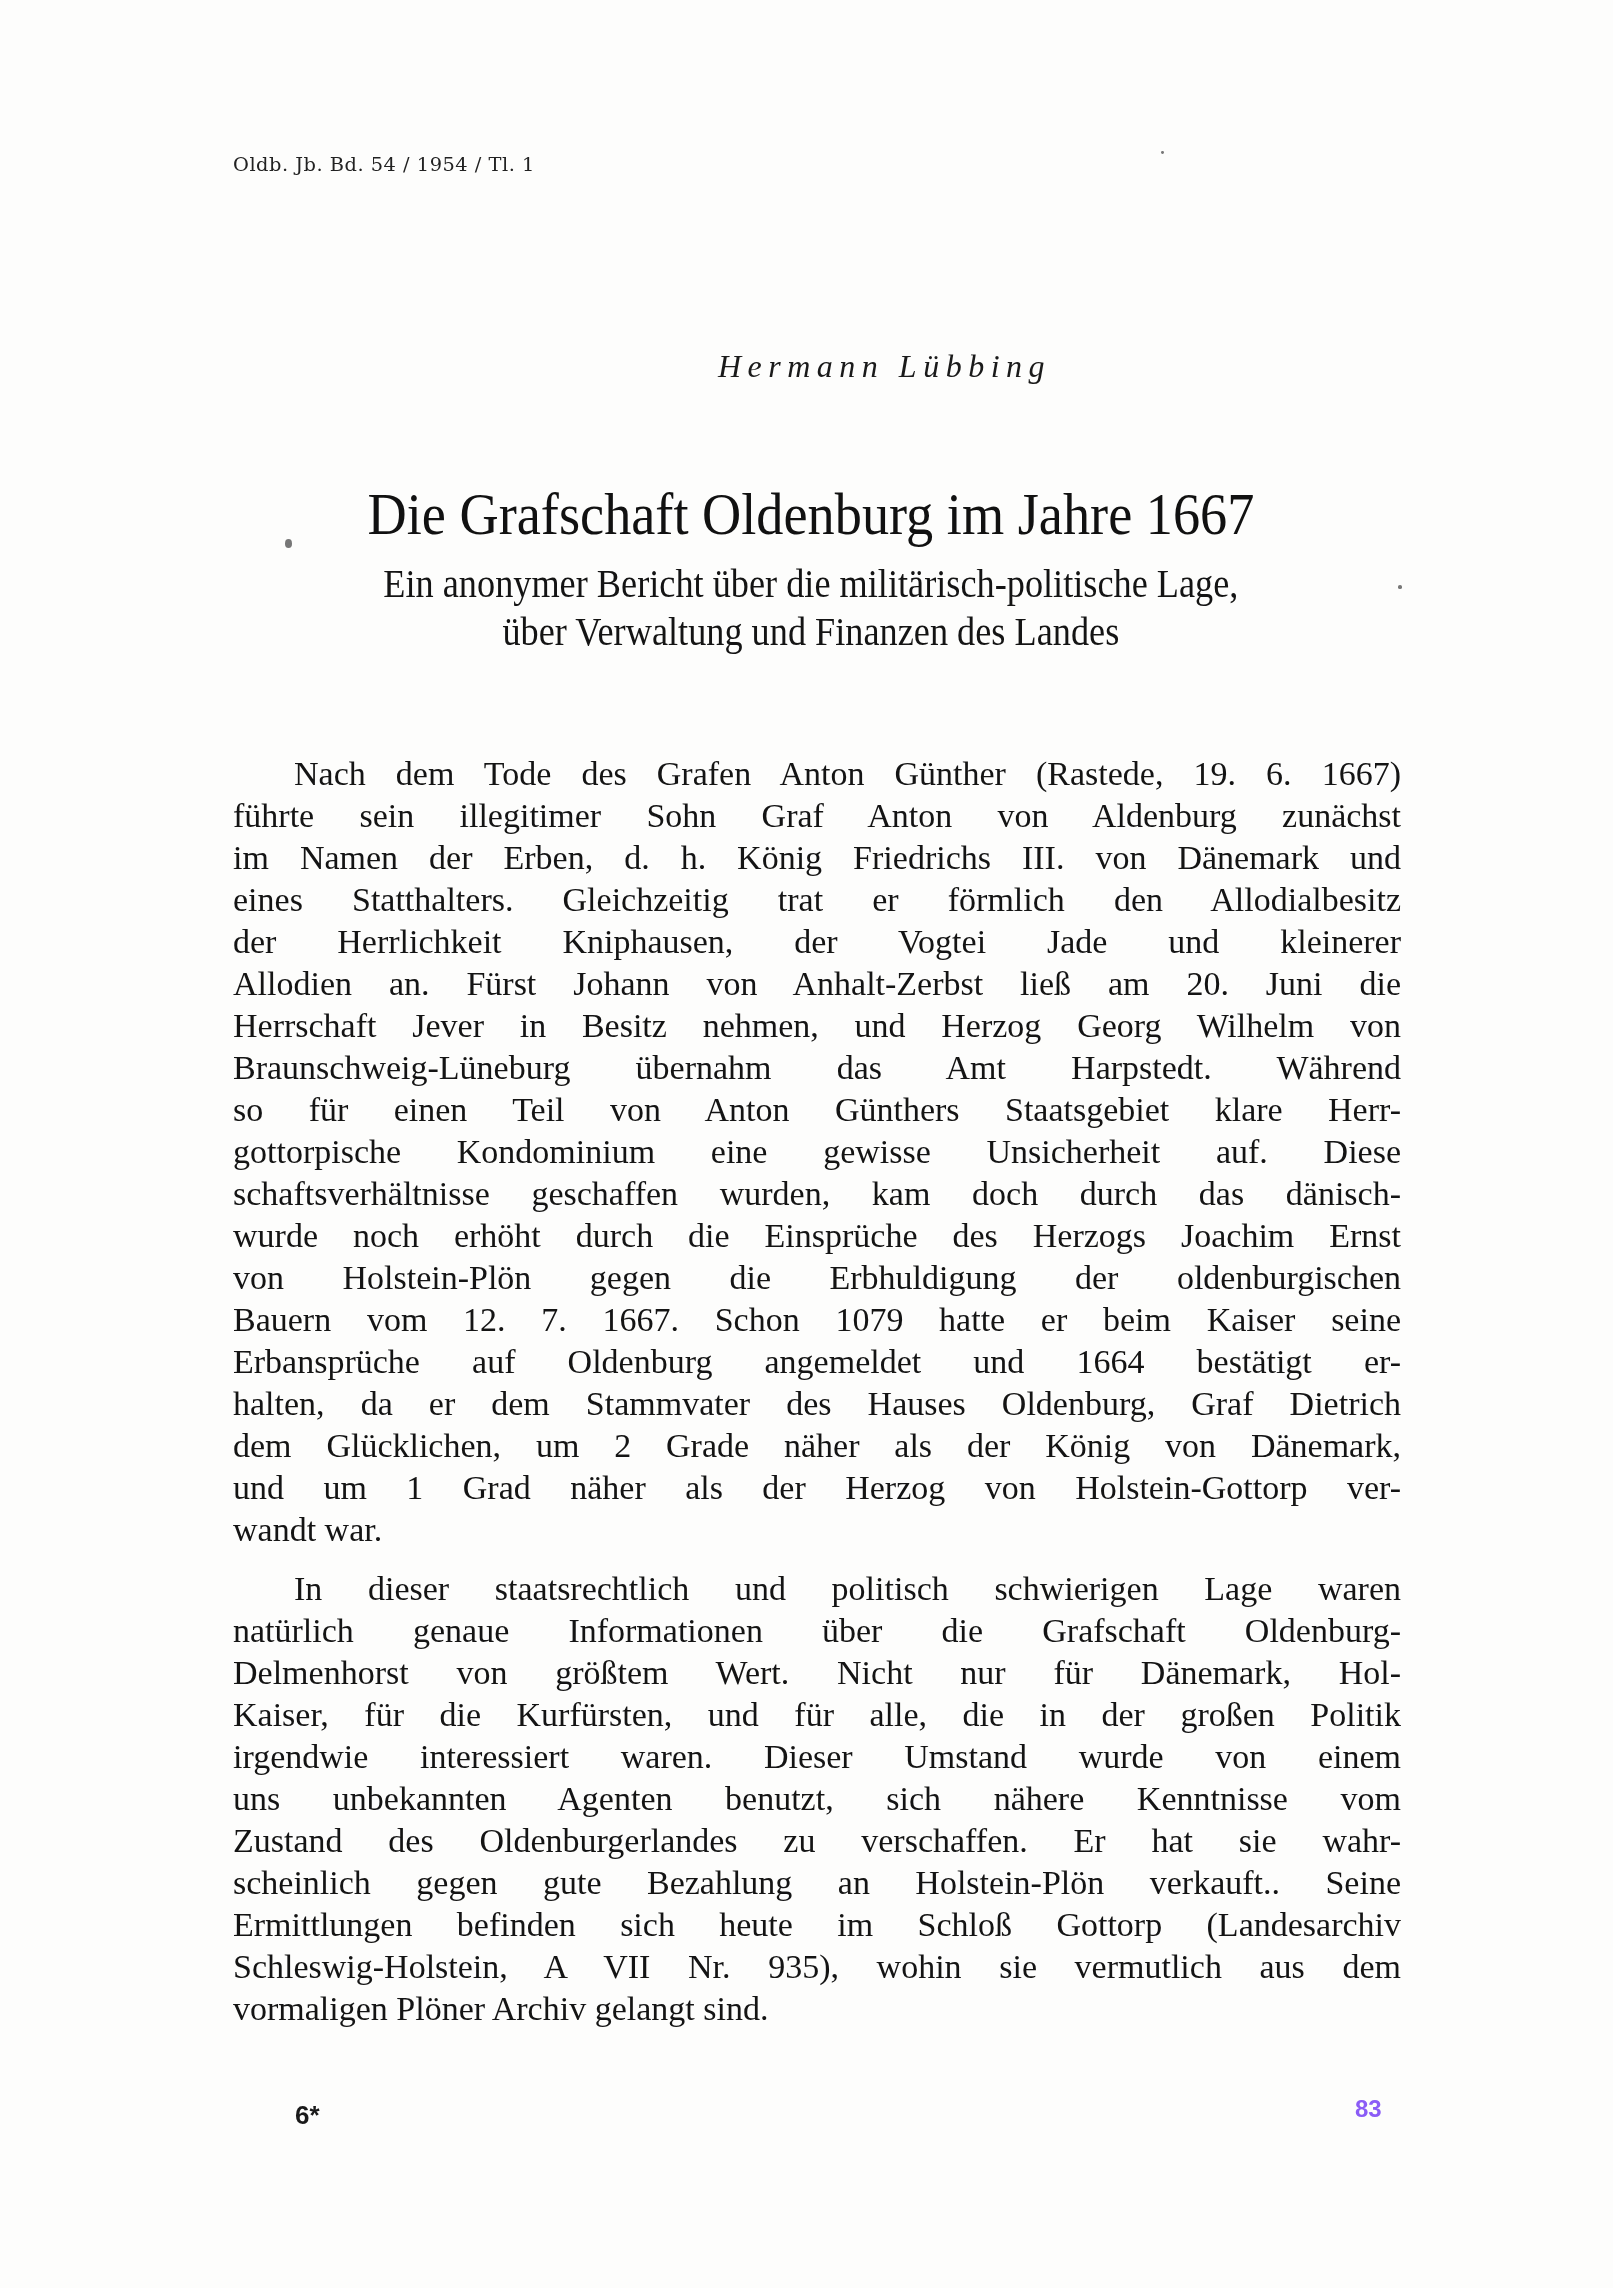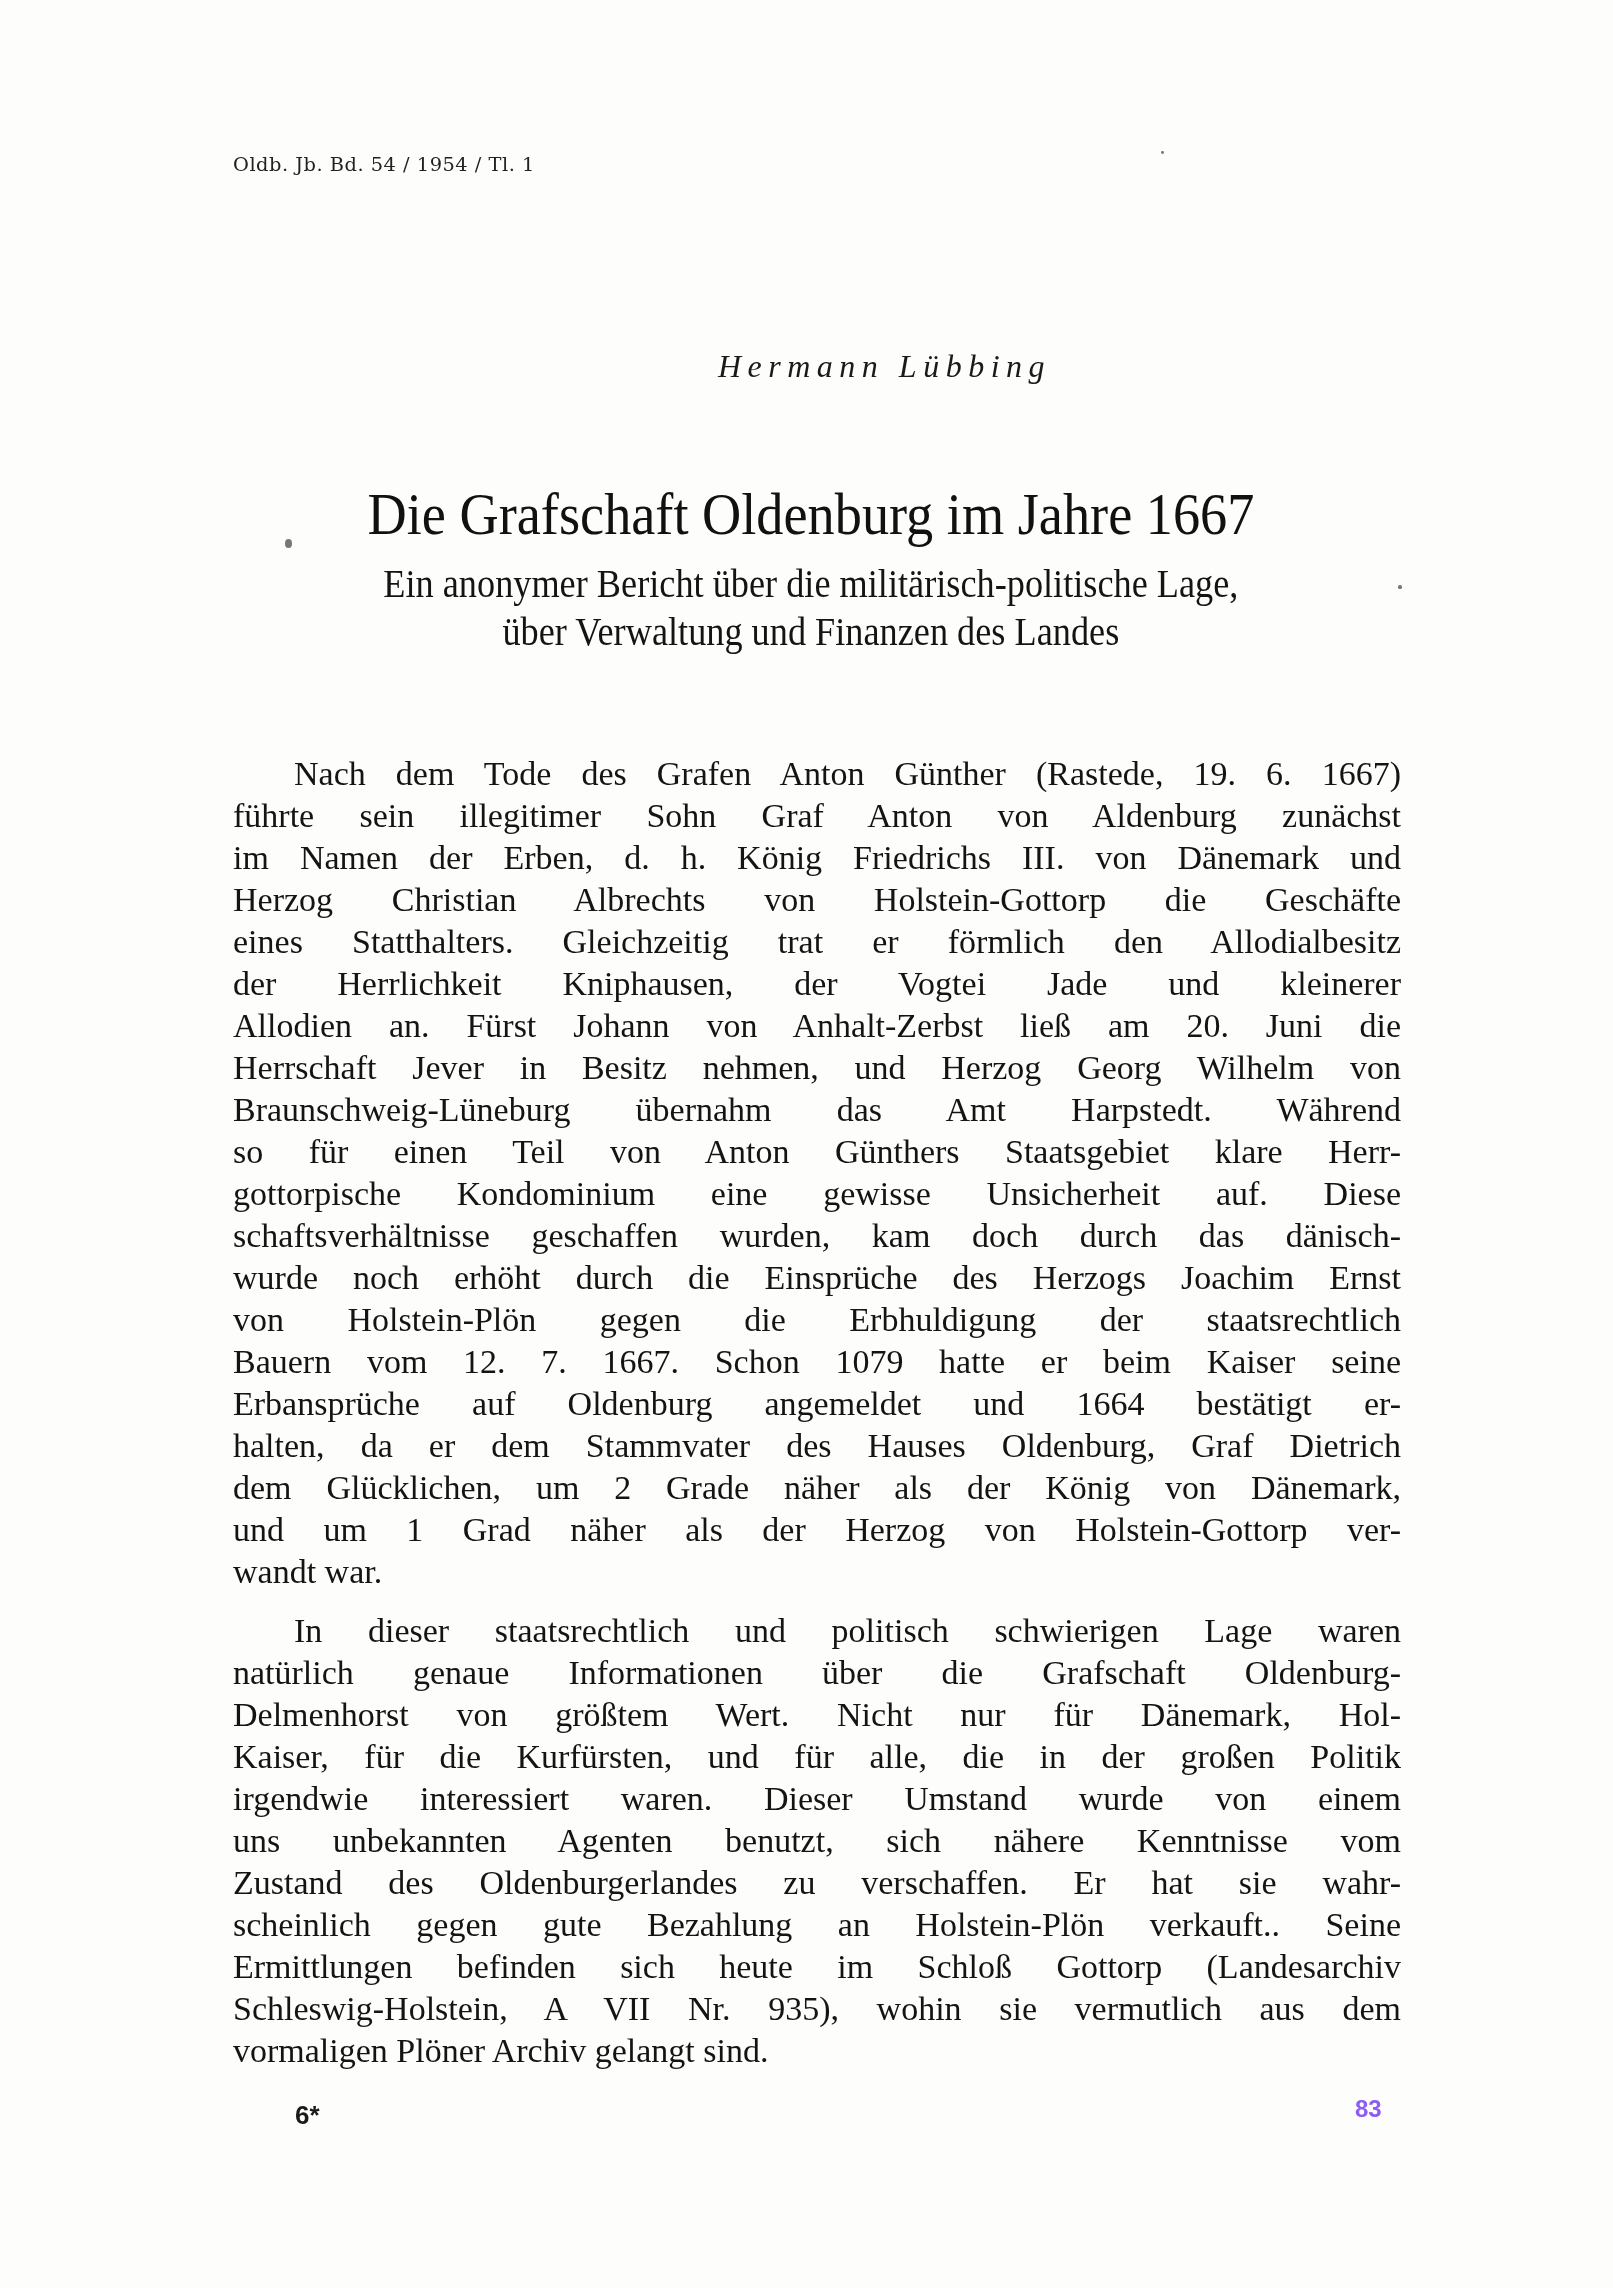--- a/index.html
+++ b/index.html
@@ -133,31 +133,30 @@
   <div class="title">Die Grafschaft Oldenburg im Jahre 1667</div>
 
   <div class="subtitle l1">Ein anonymer Bericht über die militärisch-politische Lage,</div>
   <div class="subtitle l2">über Verwaltung und Finanzen des Landes</div>
 
   <div class="body-text">
     <div>
       <span class="line indent">Nach dem Tode des Grafen Anton Günther (Rastede, 19. 6. 1667)</span>
       <span class="line">führte sein illegitimer Sohn Graf Anton von Aldenburg zunächst</span>
       <span class="line">im Namen der Erben, d. h. König Friedrichs III. von Dänemark und</span>
-      <span class="line">Herzog Christian Albrechts von Holstein-Gottorp die Geschäfte</span>
       <span class="line">eines Statthalters. Gleichzeitig trat er förmlich den Allodialbesitz</span>
       <span class="line">der Herrlichkeit Kniphausen, der Vogtei Jade und kleinerer</span>
       <span class="line">Allodien an. Fürst Johann von Anhalt-Zerbst ließ am 20. Juni die</span>
       <span class="line">Herrschaft Jever in Besitz nehmen, und Herzog Georg Wilhelm von</span>
       <span class="line">Braunschweig-Lüneburg übernahm das Amt Harpstedt. Während</span>
       <span class="line">so für einen Teil von Anton Günthers Staatsgebiet klare Herr-</span>
       <span class="line">gottorpische Kondominium eine gewisse Unsicherheit auf. Diese</span>
       <span class="line">schaftsverhältnisse geschaffen wurden, kam doch durch das dänisch-</span>
       <span class="line">wurde noch erhöht durch die Einsprüche des Herzogs Joachim Ernst</span>
-      <span class="line">von Holstein-Plön gegen die Erbhuldigung der staatsrechtlich</span>
+      <span class="line">von Holstein-Plön gegen die Erbhuldigung der oldenburgischen</span>
       <span class="line">Bauern vom 12. 7. 1667. Schon 1079 hatte er beim Kaiser seine</span>
       <span class="line">Erbansprüche auf Oldenburg angemeldet und 1664 bestätigt er-</span>
       <span class="line">halten, da er dem Stammvater des Hauses Oldenburg, Graf Dietrich</span>
       <span class="line">dem Glücklichen, um 2 Grade näher als der König von Dänemark,</span>
       <span class="line">und um 1 Grad näher als der Herzog von Holstein-Gottorp ver-</span>
       <span class="line last">wandt war.</span>
     </div>
     <span class="para-gap"></span>
     <div>
       <span class="line indent">In dieser staatsrechtlich und politisch schwierigen Lage waren</span>

